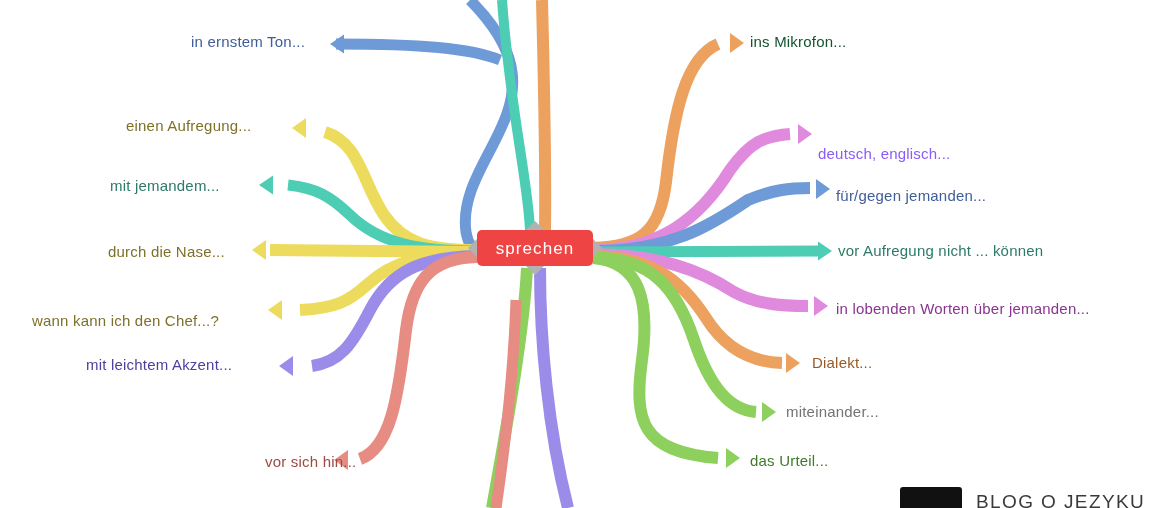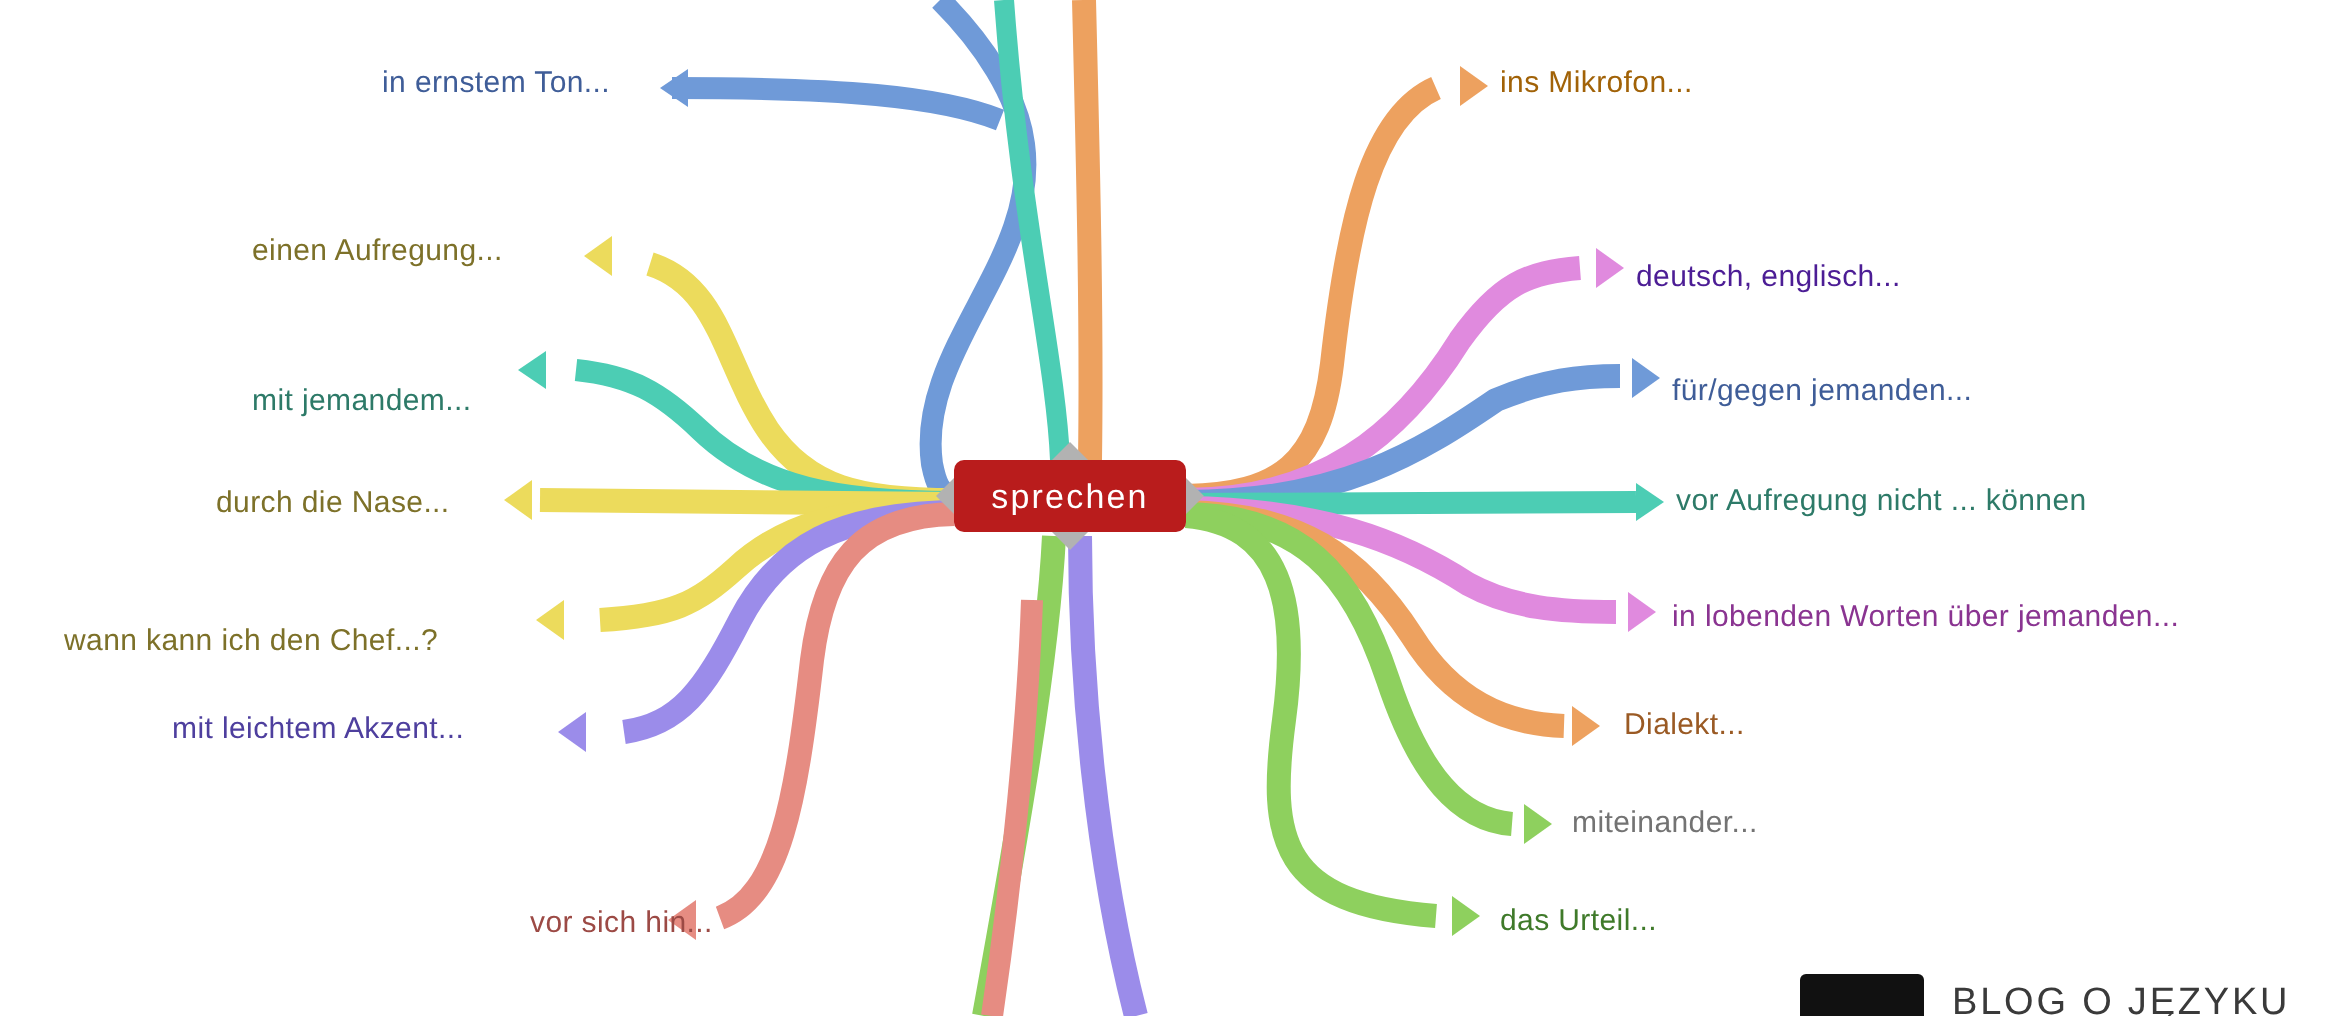--- a/index.html
+++ b/index.html
@@ -41,21 +41,21 @@
   }
   .node-label.right-side { text-align: left; }
   .node-label.left-side  { text-align: right; }
 
   #central-node {
     position: absolute;
     left: 477px;
     top: 230px;
     width: 116px;
     height: 36px;
-    background: #b91c1c;
+    background: #ef4444;
     border-radius: 5px;
     display: flex;
     align-items: center;
     justify-content: center;
     z-index: 5;
   }
   #central-node-text {
     color: #ffffff;
     font-family: "Liberation Sans", sans-serif;
     font-size: 17px;
@@ -163,27 +163,27 @@
         <polygon points="828,306 814,296 814,316" fill="#e08ade"></polygon>
         <polygon points="800,363 786,353 786,373" fill="#eda15f"></polygon>
         <polygon points="776,412 762,402 762,422" fill="#8ed05e"></polygon>
         <polygon points="740,458 726,448 726,468" fill="#8ed05e"></polygon>
       </g>
   </svg>
 
   <div id="labels-layer">
       <div class="node-label left-side" style="left: 191px; top: 34px; color: rgb(63, 93, 152);">in ernstem Ton...</div>
       <div class="node-label left-side" style="left: 126px; top: 118px; color: rgb(125, 113, 41);">einen Aufregung...</div>
-      <div class="node-label left-side" style="left: 126px; top: 178px; color: rgb(45, 122, 104); margin-top: 15px;">mit jemandem...</div>
+      <div class="node-label left-side" style="left: 110px; top: 178px; color: rgb(45, 122, 104);">mit jemandem...</div>
       <div class="node-label left-side" style="left: 108px; top: 244px; color: rgb(125, 113, 41);">durch die Nase...</div>
       <div class="node-label left-side" style="left: 32px; top: 313px; color: rgb(125, 113, 41);">wann kann ich den Chef...?</div>
       <div class="node-label left-side" style="left: 86px; top: 357px; color: rgb(78, 63, 158);">mit leichtem Akzent...</div>
       <div class="node-label left-side" style="left: 221px; top: 454px; color: rgb(156, 74, 69); margin-left: 44px;">vor sich hin...</div>
-      <div class="node-label right-side" style="left: 750px; top: 34px; color: #a16207;">ins Mikrofon...</div>
-      <div class="node-label right-side" style="left: 818px; top: 131px; color: #4c1d95; text-align: right;">deutsch, englisch...</div>
+      <div class="node-label right-side" style="left: 750px; top: 34px; color: #14532d;">ins Mikrofon...</div>
+      <div class="node-label right-side" style="left: 818px; top: 146px; color: #8b5cf6; text-align: right;">deutsch, englisch...</div>
       <div class="node-label right-side" style="left: 836px; top: 188px; color: rgb(63, 93, 152);">für/gegen jemanden...</div>
       <div class="node-label right-side" style="left: 838px; top: 243px; color: rgb(45, 122, 104);">vor Aufregung nicht ... können</div>
       <div class="node-label right-side" style="left: 836px; top: 301px; color: rgb(138, 52, 145);">in lobenden Worten über jemanden...</div>
       <div class="node-label right-side" style="left: 812px; top: 355px; color: rgb(154, 90, 36);">Dialekt...</div>
       <div class="node-label right-side" style="left: 786px; top: 404px; color: #737373;">miteinander...</div>
       <div class="node-label right-side" style="left: 750px; top: 453px; color: rgb(63, 122, 42);">das Urteil...</div>
     </div>
 
   <div id="central-node">
     <span class="node-notch notch-left"></span>

